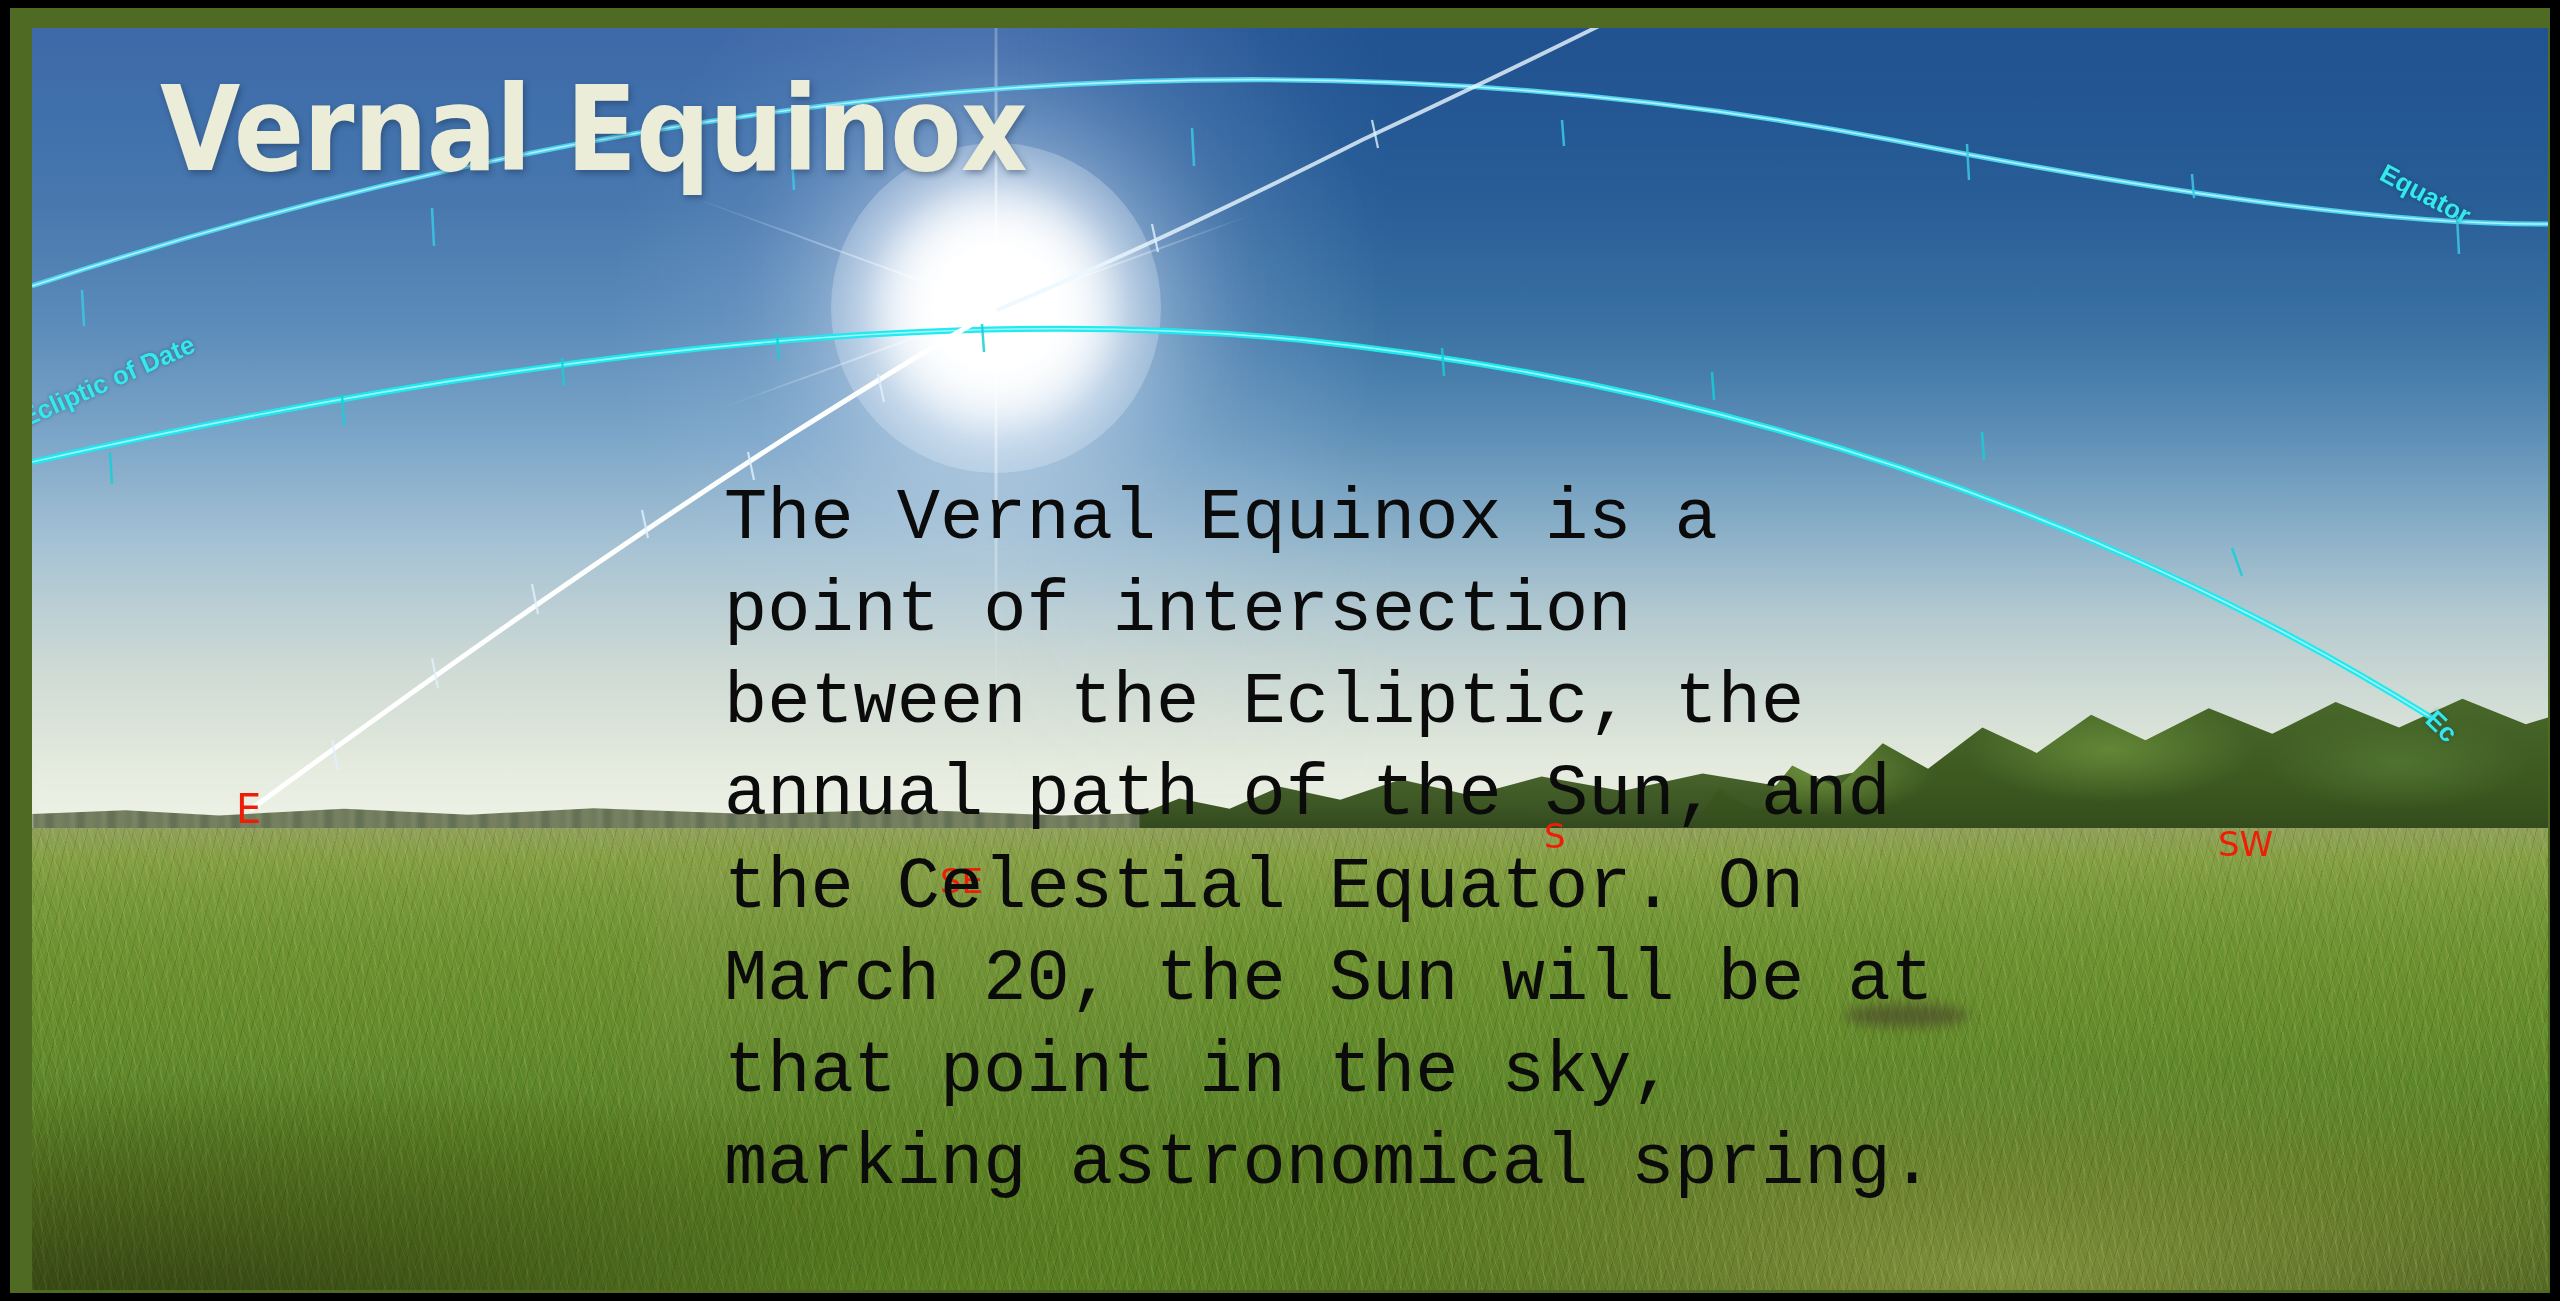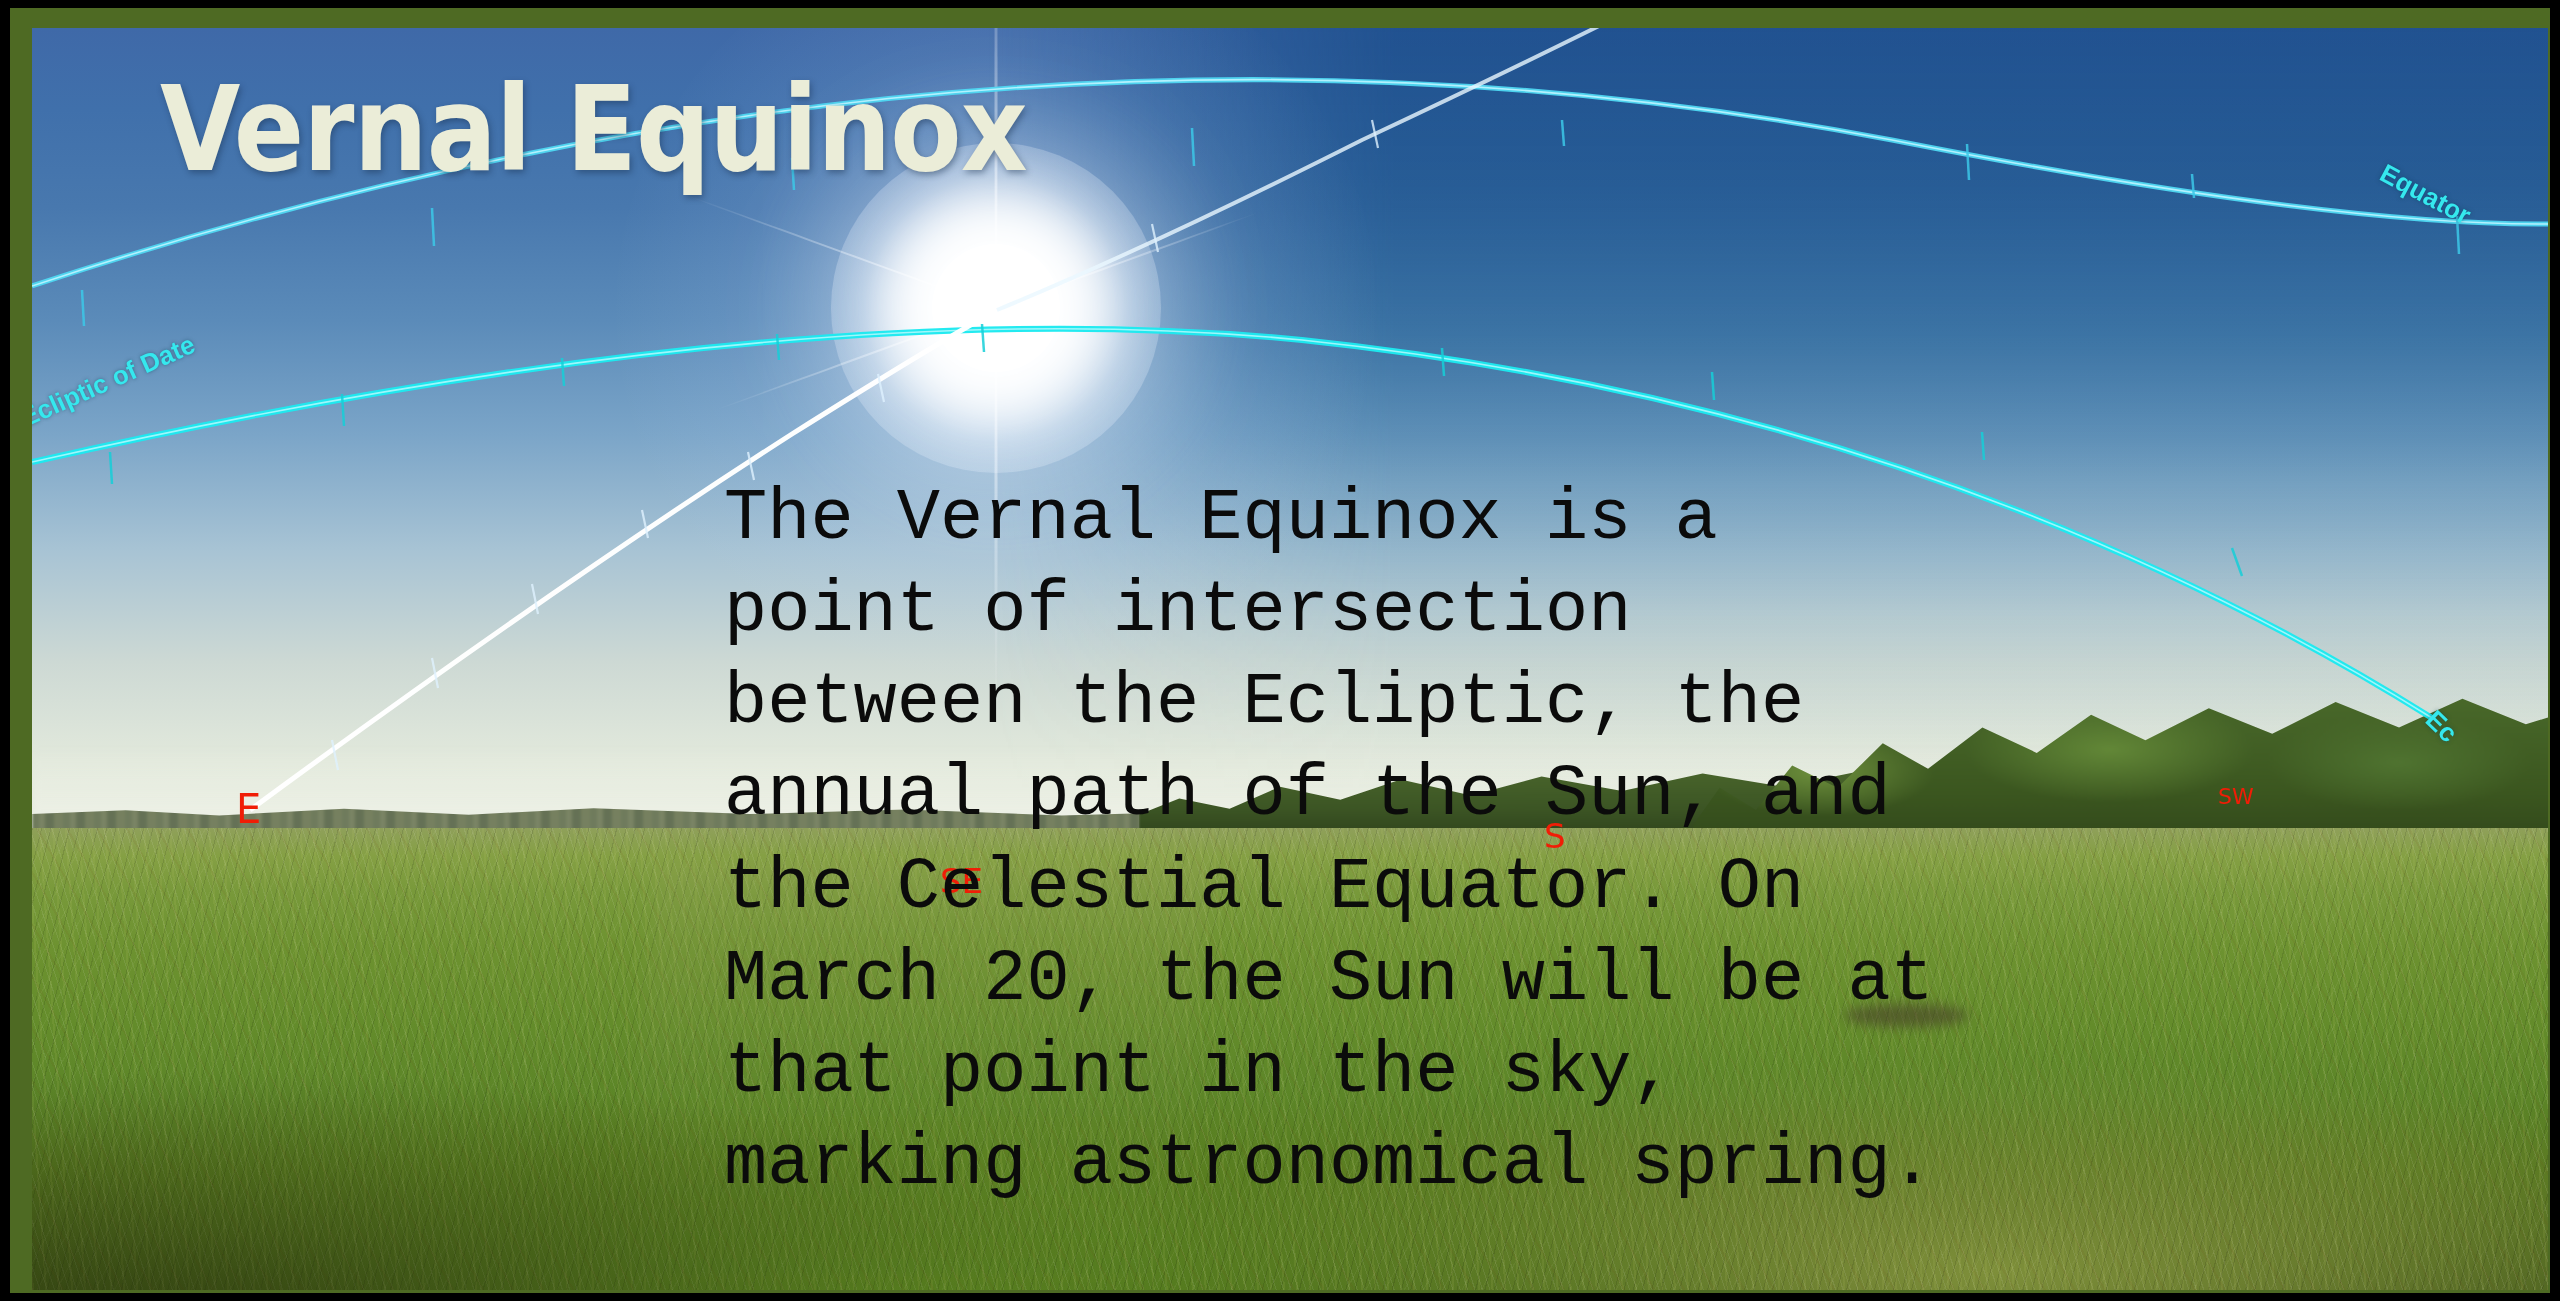--- a/index.html
+++ b/index.html
@@ -223,20 +223,20 @@
 
       <div class="lbl lbl-cyan" style="left:-10px; top:376px; transform:rotate(-24deg); transform-origin:left center;">Ecliptic of Date</div>
 
       <div class="lbl lbl-cyan" style="left:2350px; top:128px; transform:rotate(28deg); transform-origin:left center;">Equator</div>
 
       <div class="lbl lbl-cyan" style="left:2398px; top:672px; transform:rotate(44deg); transform-origin:left center;">Ec</div>
 
       <div class="lbl lbl-dir" style="left:204px; top:758px;">E</div>
       <div class="lbl lbl-dir" style="left:908px; top:786px; font-size:34px;margin-top:47px;">SE</div>
       <div class="lbl lbl-dir" style="left:1512px; top:788px; font-size:34px;">S</div>
-      <div class="lbl lbl-dir" style="left:2186px; top:756px; font-size:22px;">SW</div>
+      <div class="lbl lbl-dir" style="left:2186px; top:796px; font-size:34px;">SW</div>
 
       <h1 id="title">Vernal Equinox</h1>
       <p id="body-text">The Vernal Equinox is a point of intersection between the Ecliptic, the annual path of the Sun, and  the Celestial Equator. On March 20, the Sun will be at that point in the sky, marking astronomical spring.</p>
 
     </div>
   </div>
 </div>
 
 </body></html>

